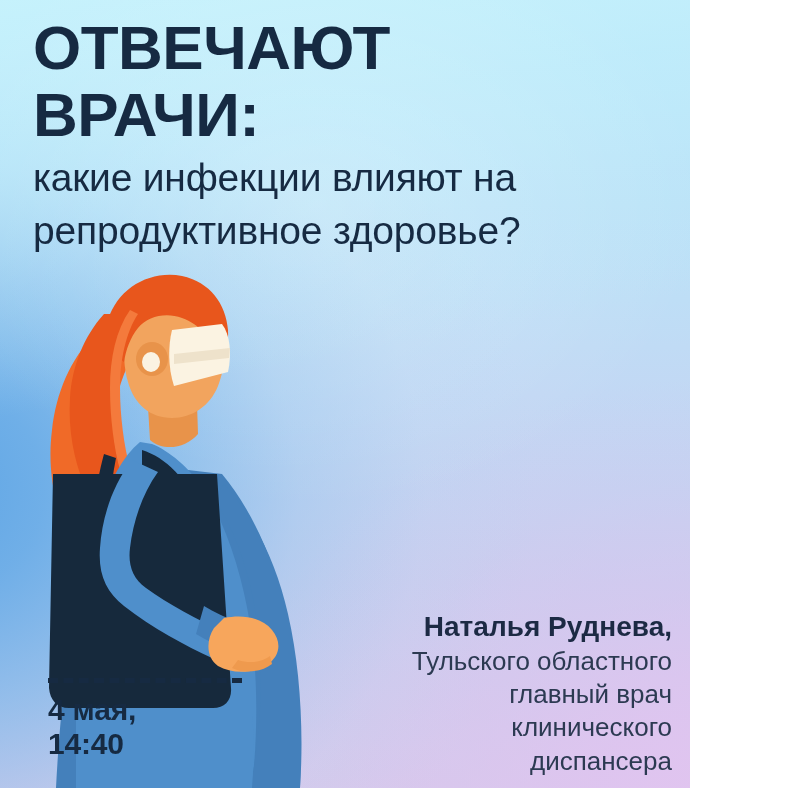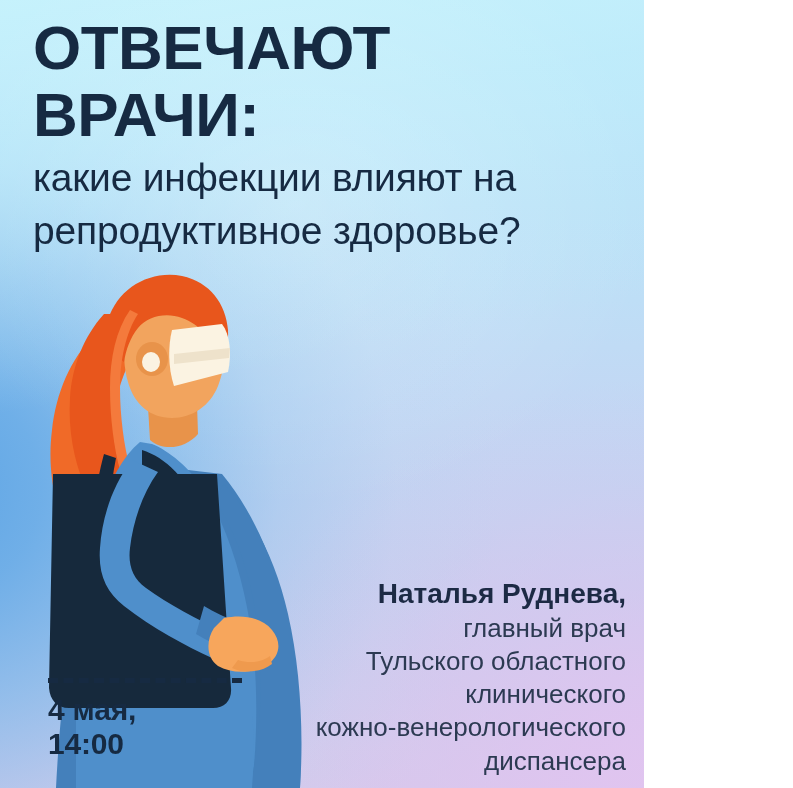--- a/index.html
+++ b/index.html
@@ -7,20 +7,21 @@
     margin: 0;
     padding: 0;
     background: #ffffff;
   }
   #poster {
     position: relative;
     width: 644px;
     height: 788px;
     overflow: hidden;
     font-family: "Liberation Sans", "DejaVu Sans", sans-serif;
+    padding-left: 46px;
     -webkit-font-smoothing: antialiased;
   }
 
   
   .bg-base {
     position: absolute;
     inset: 0;
     background: linear-gradient(180deg,
         #c4eefb 0%,
         #bfe9fa 14%,
@@ -301,25 +302,24 @@
   <div class="headline">
     <h1 class="title-line">ОТВЕЧАЮТ</h1>
     <h1 class="title-line second">ВРАЧИ:</h1>
     <p class="subtitle">какие инфекции влияют на</p>
     <p class="subtitle">репродуктивное здоровье?</p>
   </div>
 
   <div class="datetime-block">
     <div class="dashed-rule"></div>
     <p class="dt-line">4 мая,</p>
-    <p class="dt-line">14:00</p>
+    <p class="dt-line">14:40</p>
   </div>
 
   <div class="speaker-block">
     <p class="speaker-name">Наталья Руднева,</p>
+    <p class="speaker-role-line">Тульского областного</p>
     <p class="speaker-role-line">главный врач</p>
-    <p class="speaker-role-line">Тульского областного</p>
     <p class="speaker-role-line">клинического</p>
-    <p class="speaker-role-line">кожно-венерологического</p>
     <p class="speaker-role-line">диспансера</p>
   </div>
 
 </div>
 
 </body></html>

